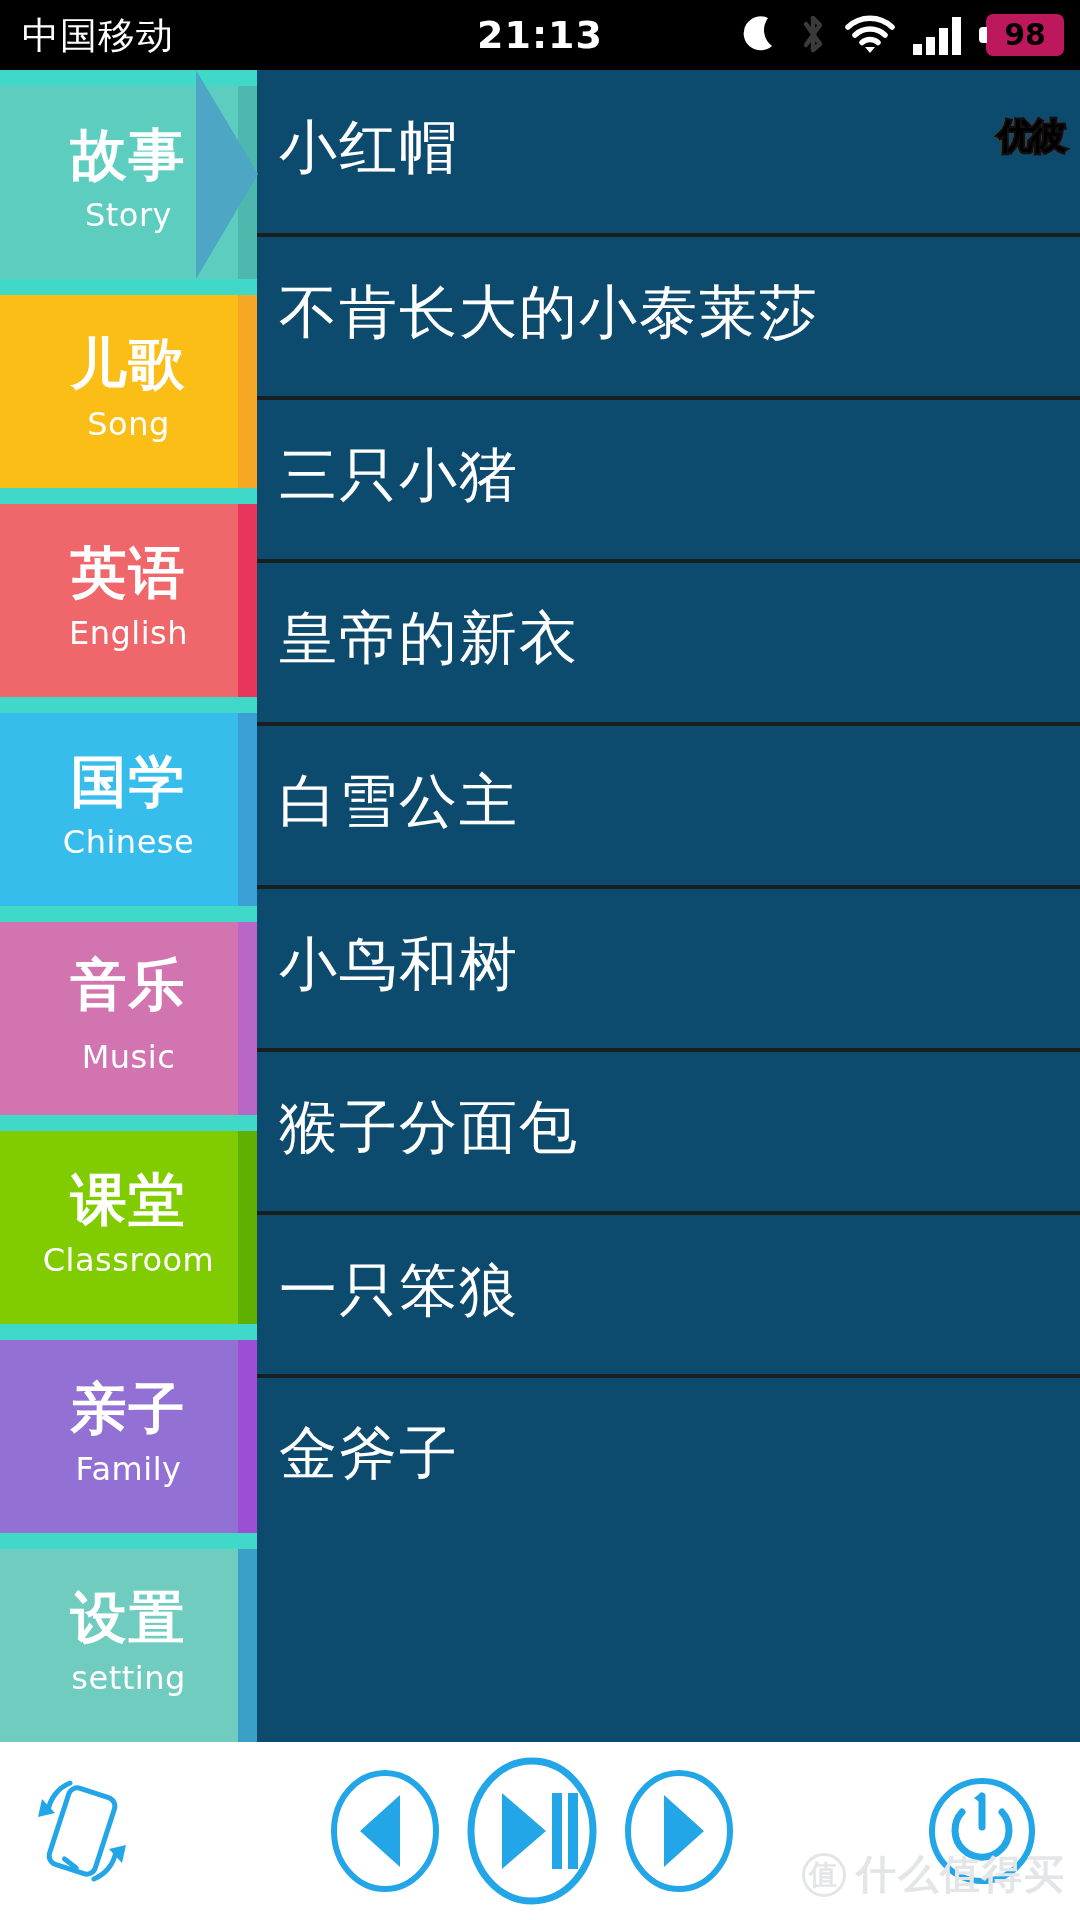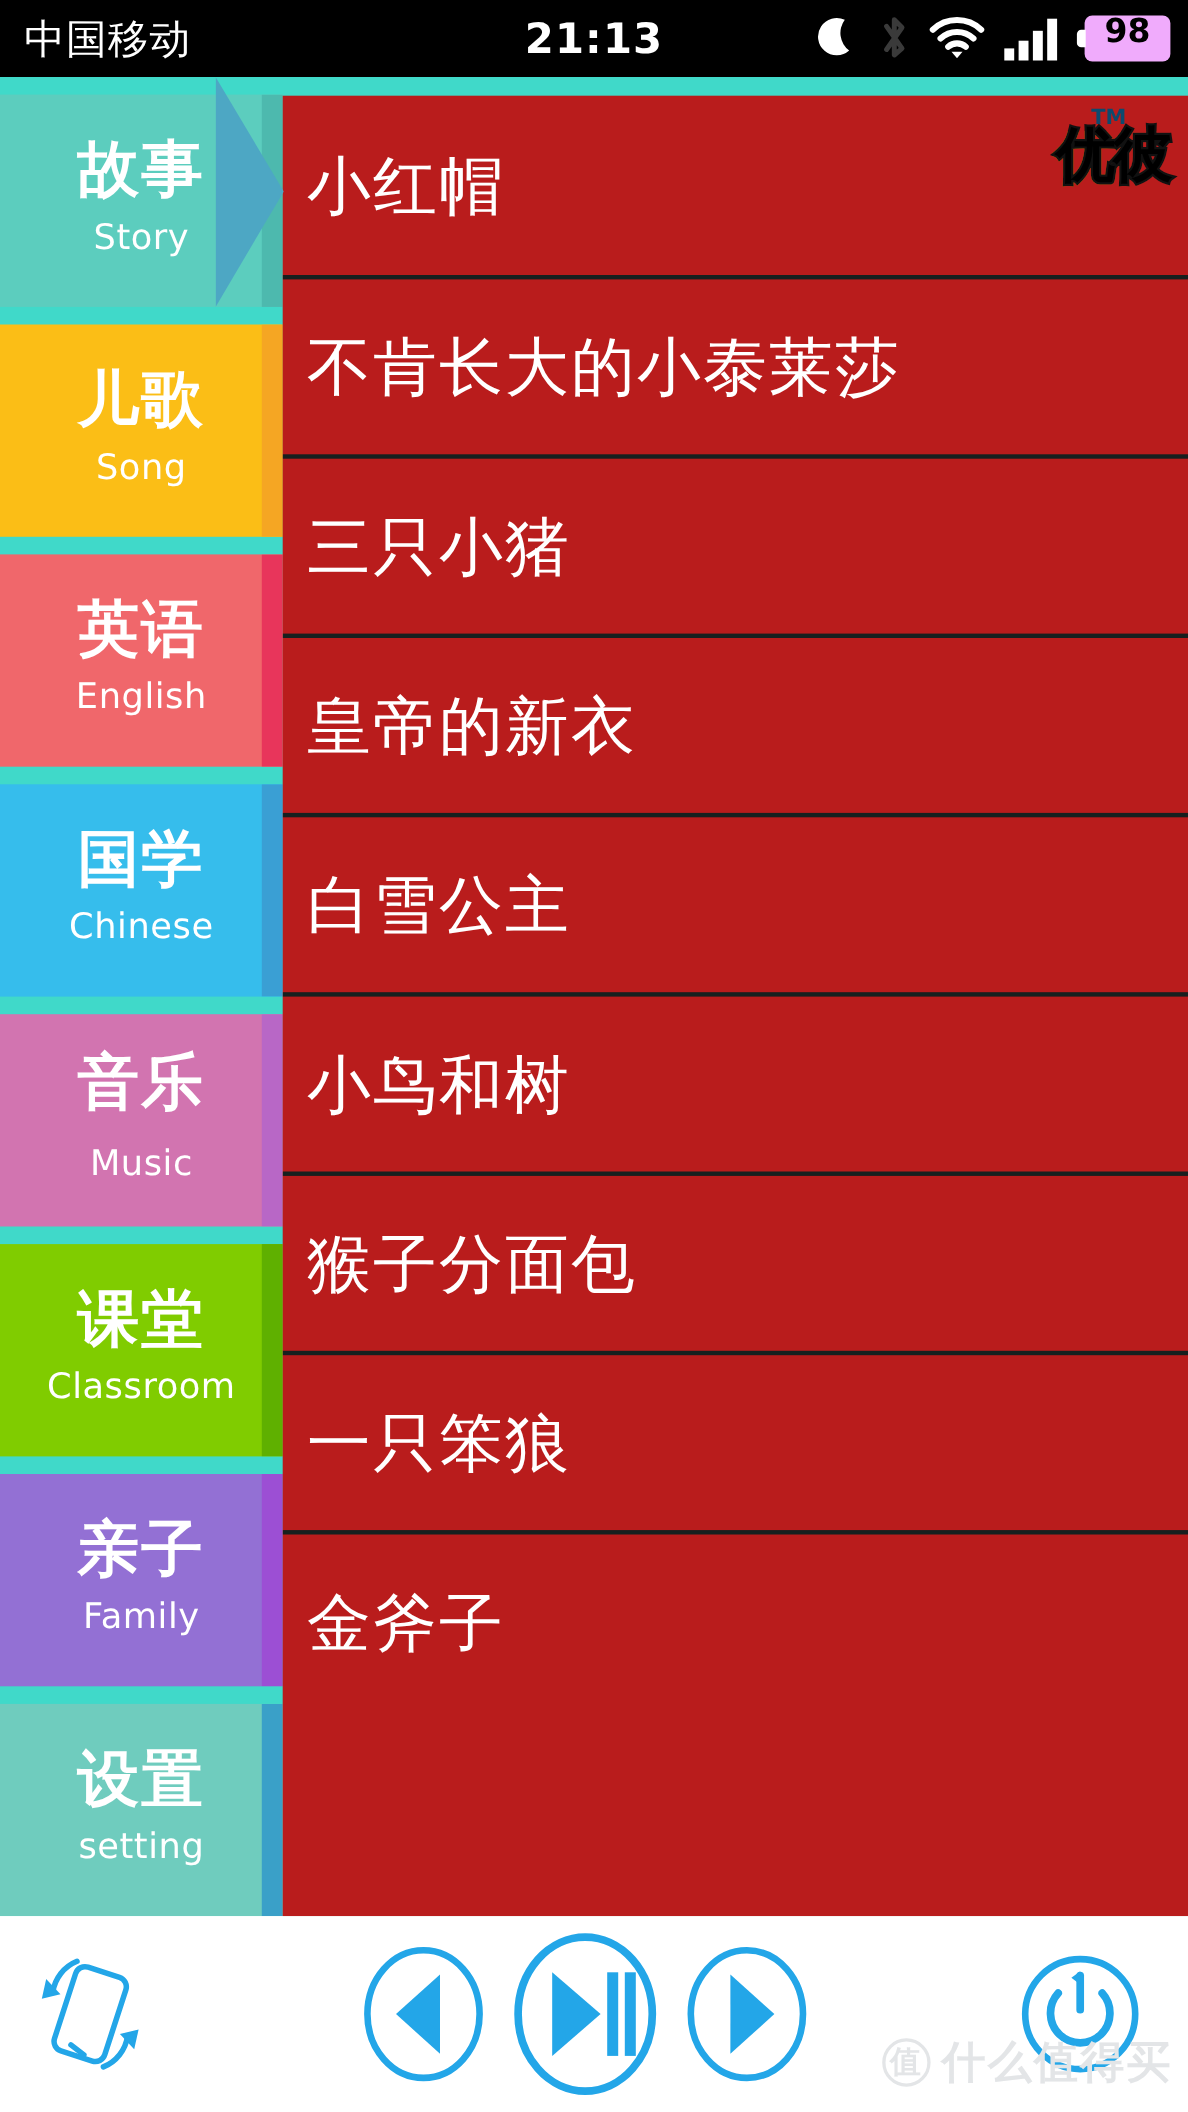--- a/index.html
+++ b/index.html
@@ -23,22 +23,22 @@
     position:absolute; left:0; right:0; text-align:center;
     font-size:38px; font-weight:bold; letter-spacing:1px;
   }
   #status-icons {
     position:absolute; right:16px; top:0; height:70px;
     display:flex; align-items:center; gap:16px;
   }
   .sicon { display:block; }
   #battery-wrap {
     position:relative; width:78px; height:42px;
-    background:#f0abfc; border-radius:7px;
-    display:flex; justify-content:center;
+    background:#be185d; border-radius:7px;
+    display:flex; align-items:center; justify-content:center;
   }
   #battery-wrap::before{
     content:""; position:absolute; left:-7px; top:13px;
     width:8px; height:16px; background:#fff;
     border-radius:4px 0 0 4px;
   }
   #battery-text { color:#000; font-size:30px; font-weight:bold; line-height:1; }
 
   
   #app {
@@ -66,22 +66,22 @@
     position:absolute; right:0; top:0; width:19px; height:100%;
   }
   
   #active-pointer {
     position:absolute; left:196px; top:0; width:62px; height:209px;
     z-index:5; pointer-events:none;
   }
 
   
   #content {
-    position:absolute; left:257px; top:17px; right:0; height:1672px;
-    background:#b91c1c; overflow:hidden;
+    position:absolute; left:257px; top:0; right:0; height:1672px;
+    background:#0c4a6e; overflow:hidden;font-family:Liberation Mono, monospace;
   }
   .list-row {
     position:relative; height:163px;
     display:flex; align-items:center;
   }
   .list-row + .list-row { border-top:4px solid #17201f; }
   .row-title {
     font-size:58px; color:#ffffff; margin-left:22px;
     letter-spacing:2px; line-height:1; font-weight:400;
   }
@@ -90,29 +90,28 @@
   #logo {
     position:absolute; right:16px; top:28px; width:108px; height:90px;
     z-index:6; text-align:right;
   }
   #logo-tm {
     font-size:19px; color:#0c4a6e; font-weight:bold;
     display:block; margin-right:4px; line-height:1;text-align:center;
   }
   #logo-mark {
     display:block; margin-top:2px;
-    font-size:54px; font-weight:bold; line-height:1;
+    font-size:35px; font-weight:bold; line-height:1;
     letter-spacing:-2px;
     background:linear-gradient(100deg,#FFB300 0%,#FF8A00 38%,#F5402C 70%,#E01B2A 100%);
     -webkit-background-clip:text; background-clip:text;
     color:transparent;
     -webkit-text-stroke:4px #111;
     paint-order:stroke fill;
     text-shadow:0 0 0 #000;
-    font-family:Liberation Mono, monospace;
   }
 
   
   #bottom-bar {
     position:absolute; left:0; top:1742px; width:1080px; height:178px;
     background:#ffffff;
     display:flex; align-items:center;
   }
   .bb-btn { display:flex; align-items:center; justify-content:center; }
   #btn-rotate { position:absolute; left:22px; }

